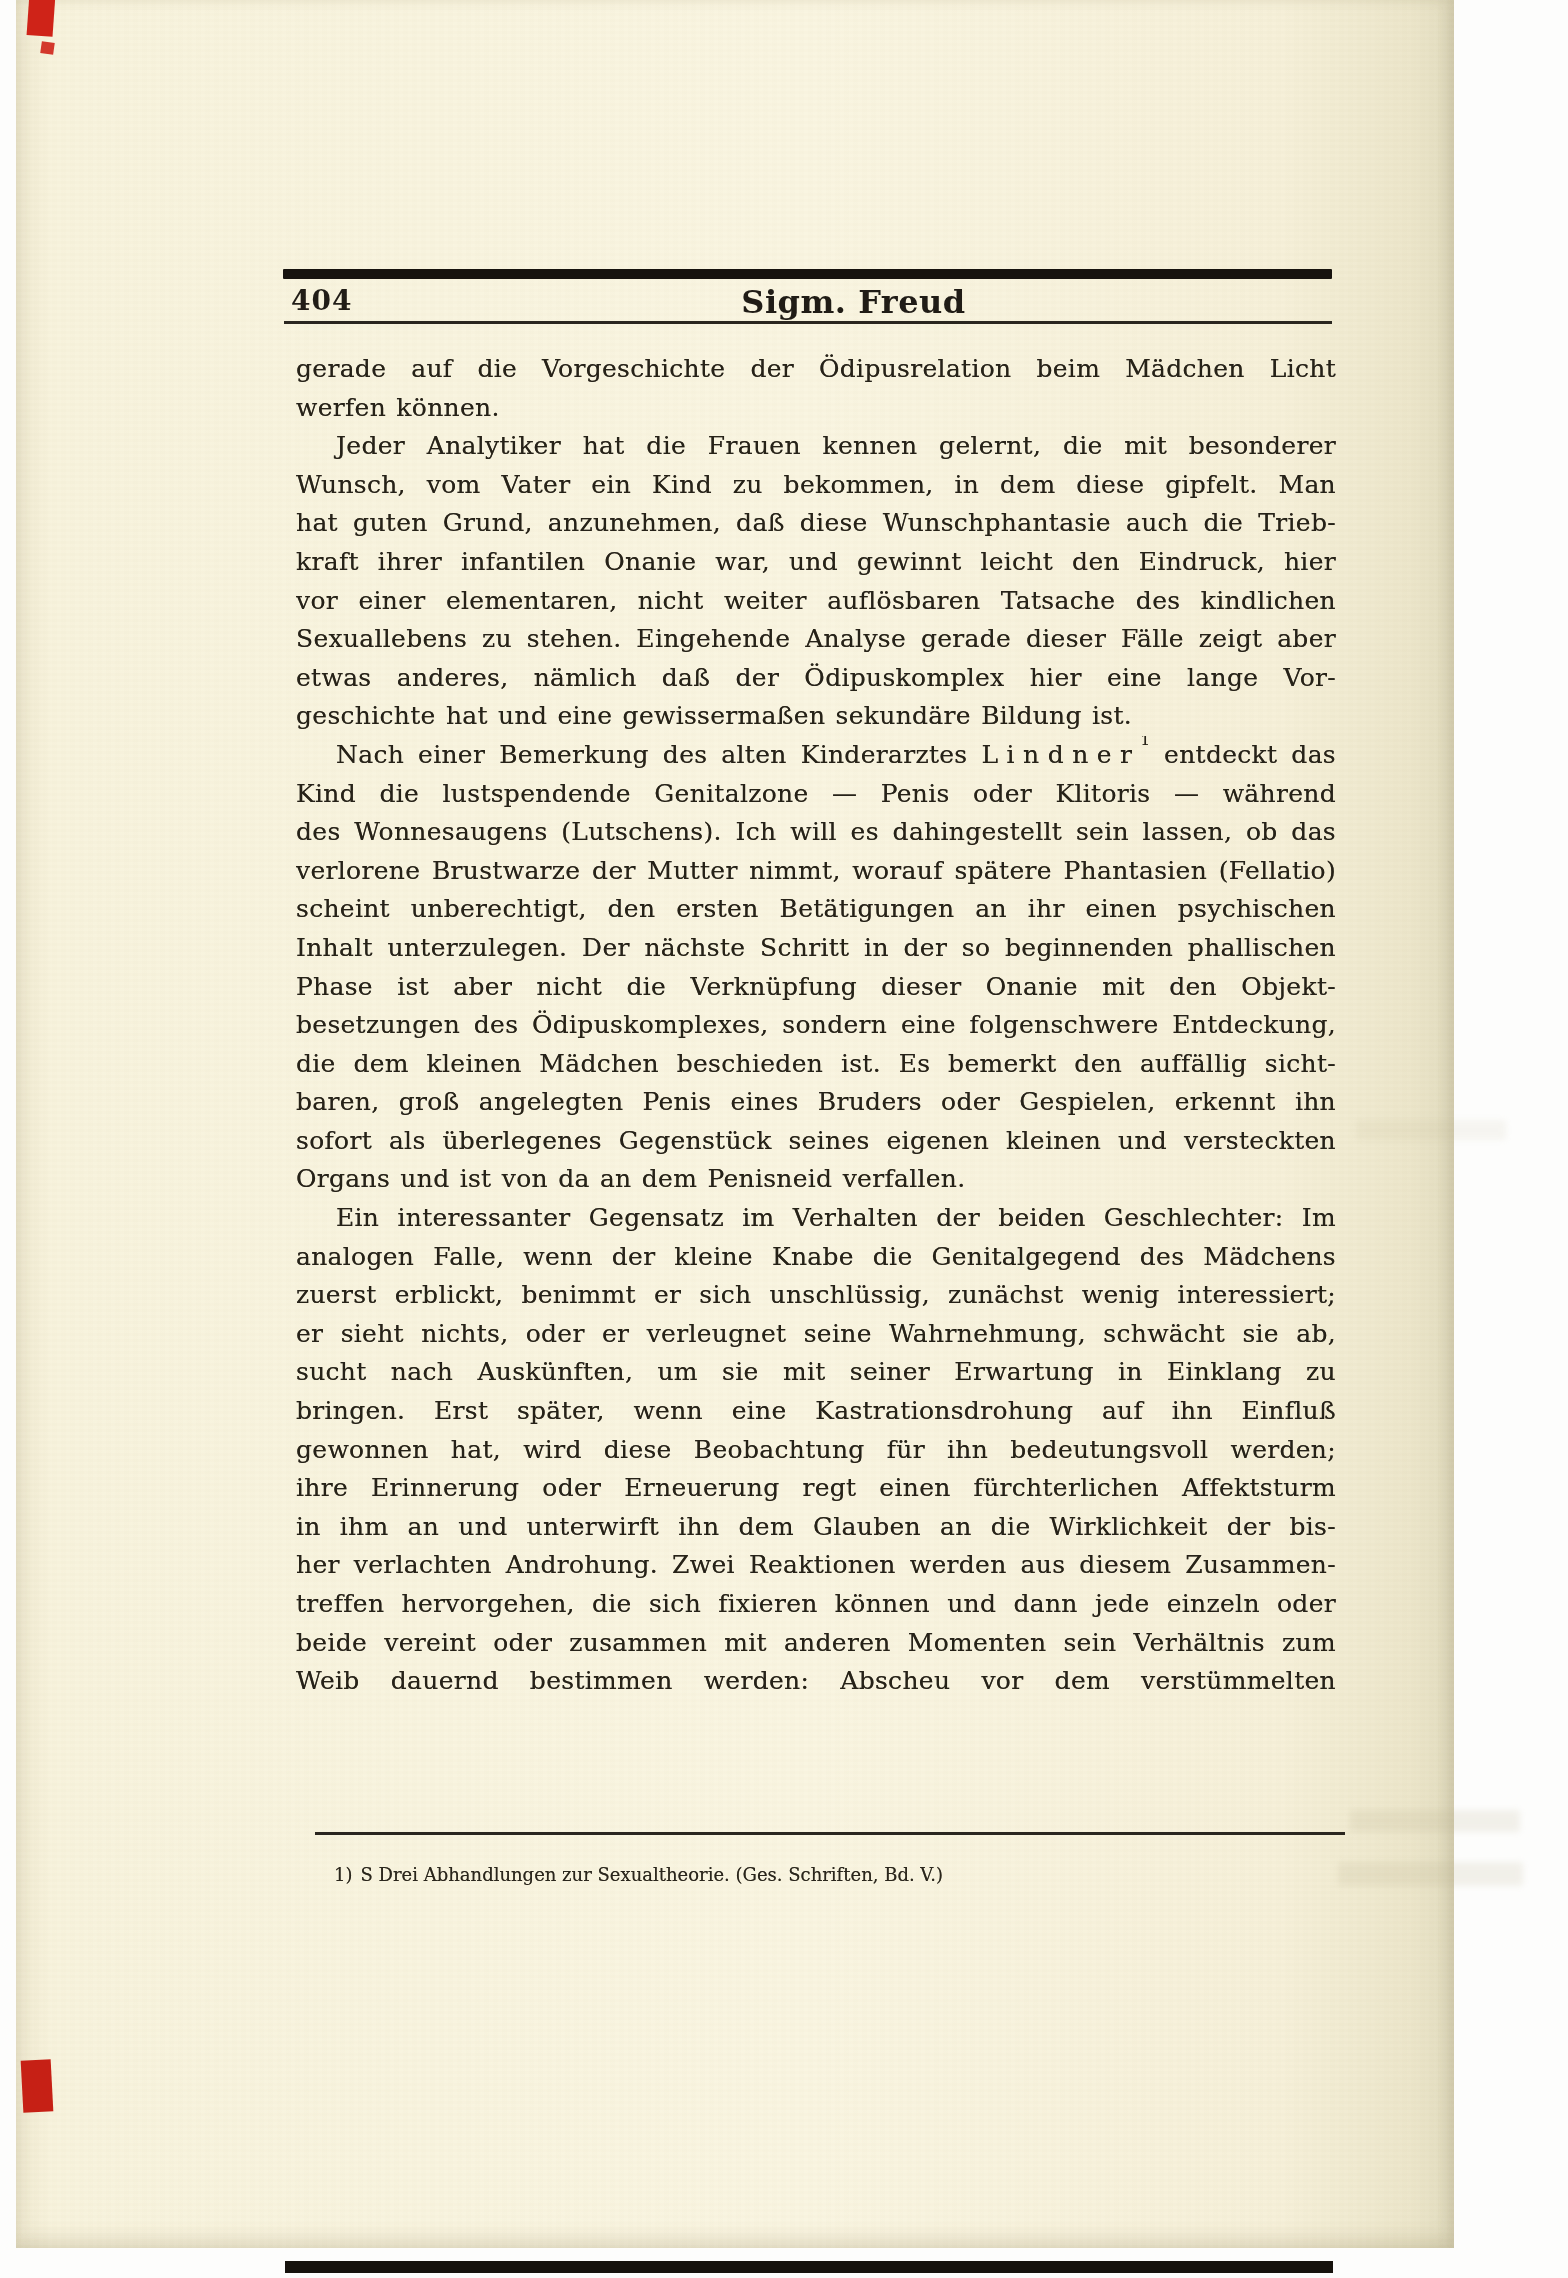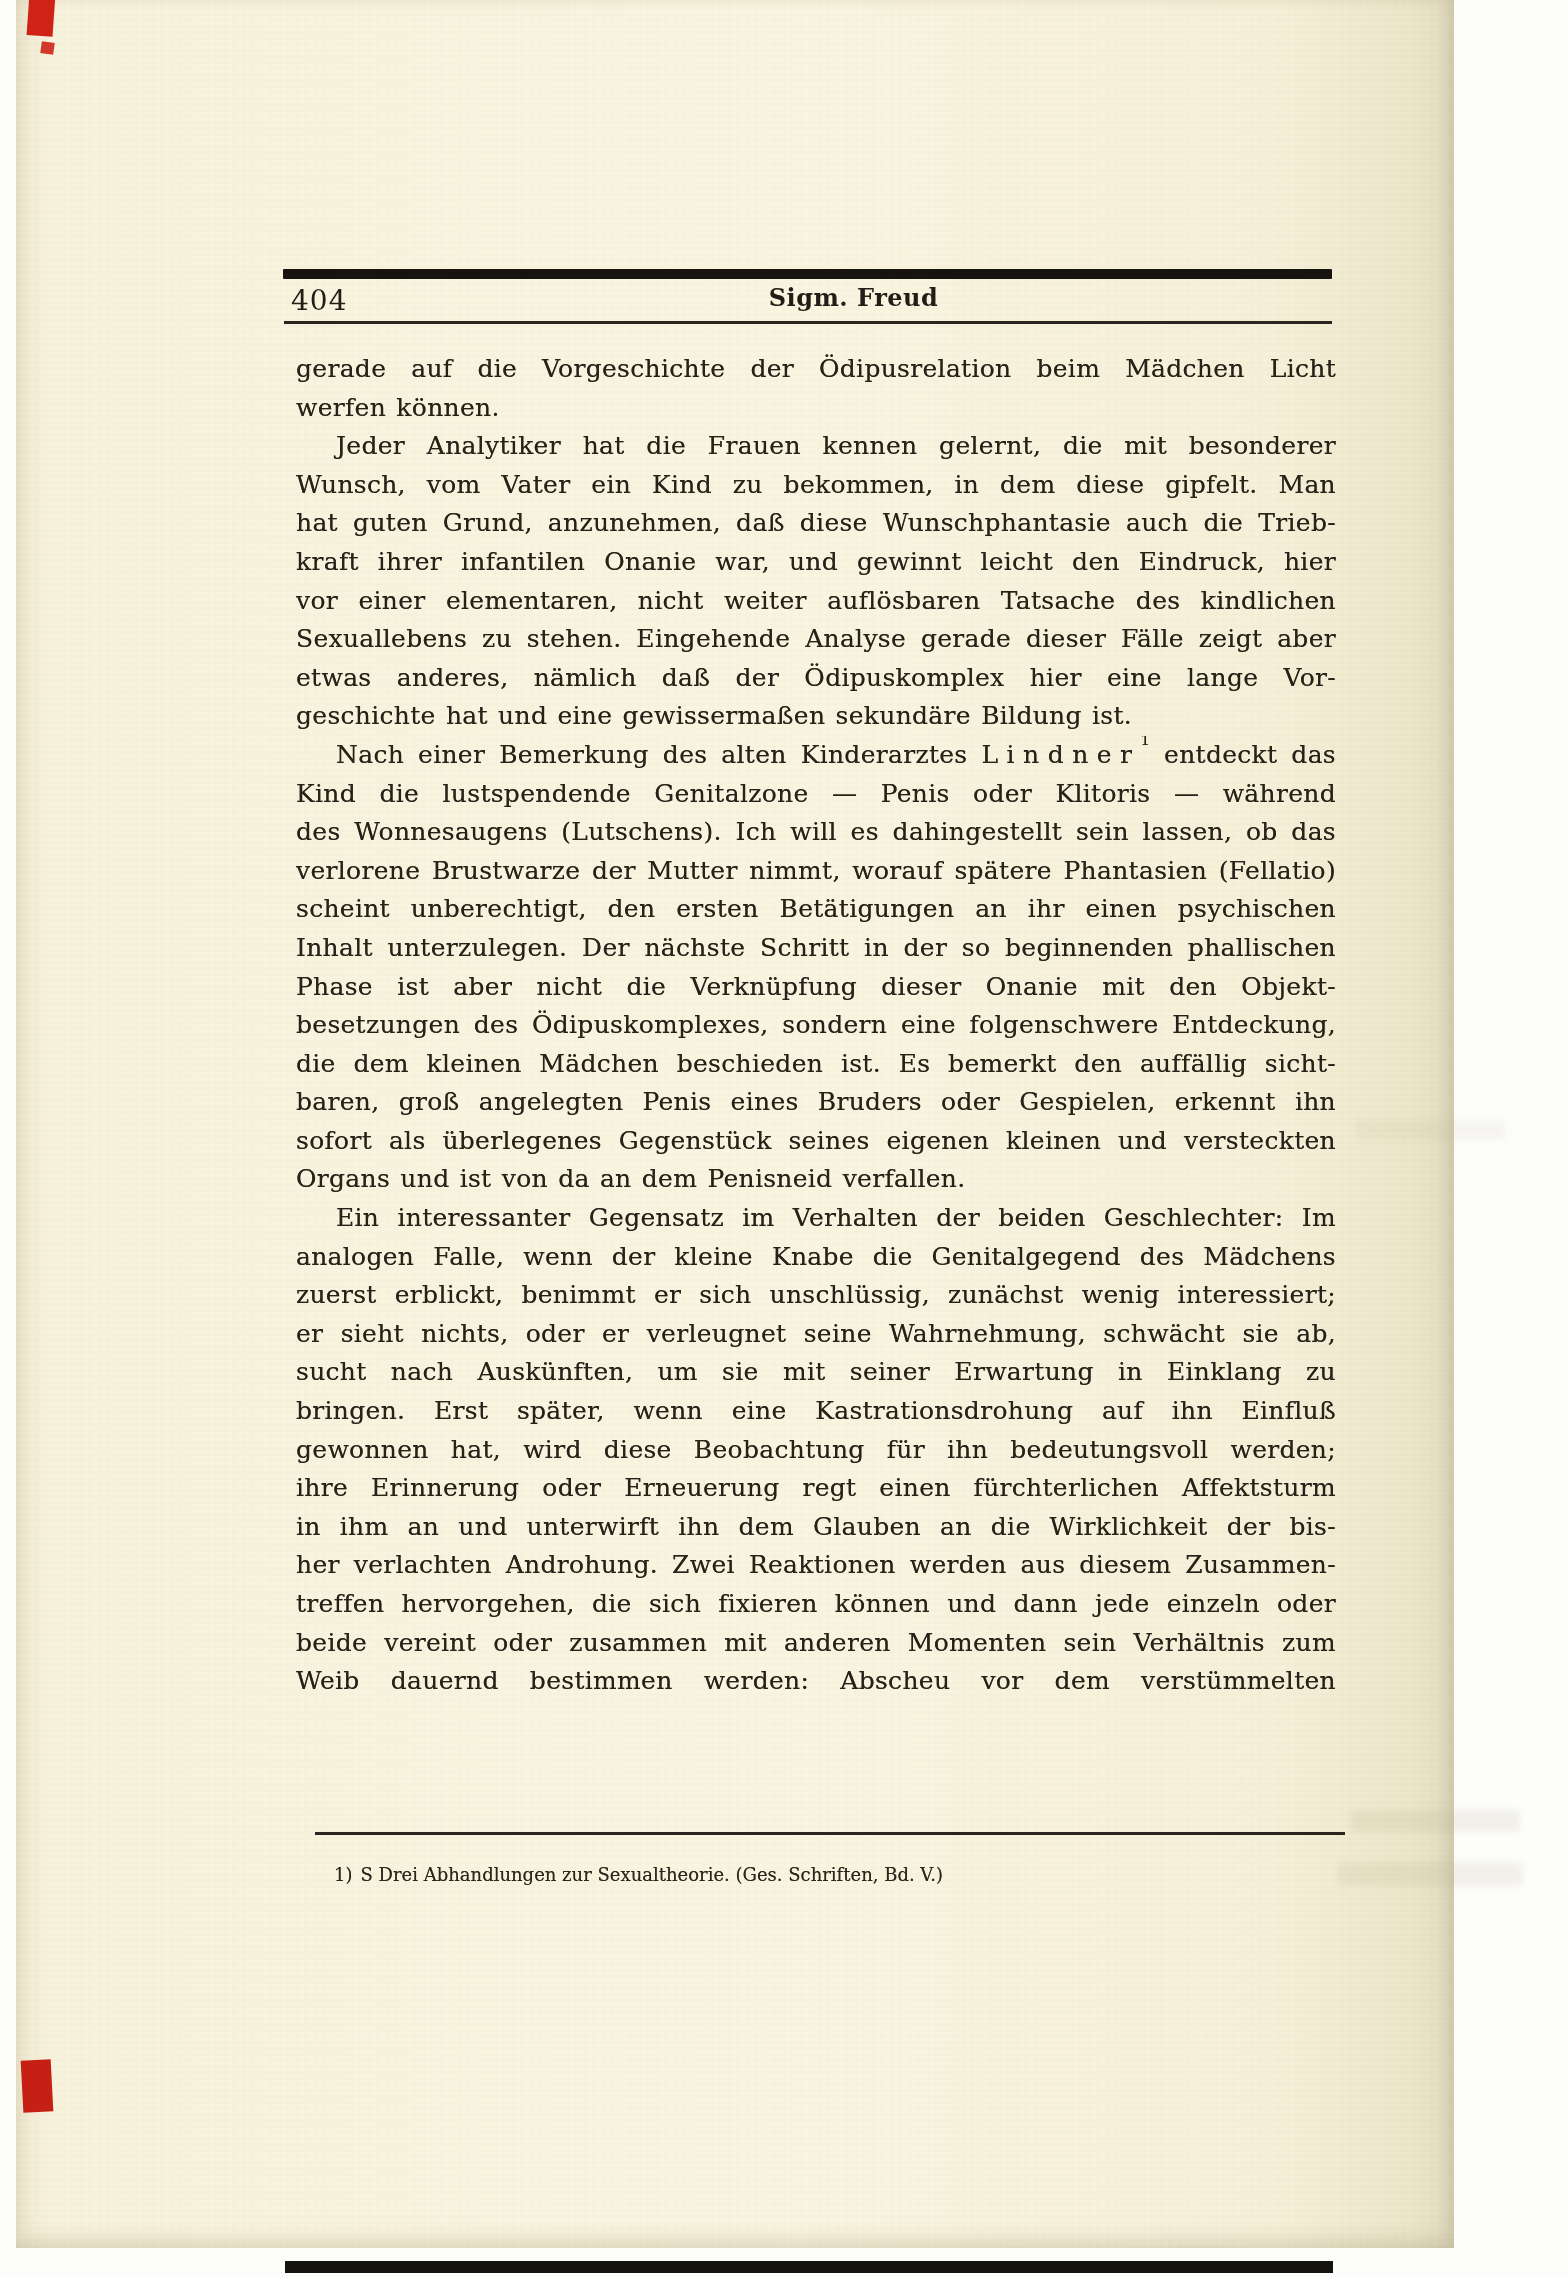--- a/index.html
+++ b/index.html
@@ -6,23 +6,23 @@
   .canvas{position:relative;width:1568px;height:2278px;overflow:hidden;
           font-family:"DejaVu Serif","Liberation Serif",serif;background:#fdfdfc;}
   .paper{position:absolute;left:16px;top:0;width:1438px;height:2248px;
          background:linear-gradient(90deg,#eee8cf 0%,#f7f2dc 2.5%,#f9f4e0 55%,#f5efd8 88%,#ebe5c9 97%,#e0dabd 100%);
          box-shadow:inset 0 -10px 18px rgba(110,100,60,.14), inset -6px 0 14px rgba(110,100,60,.10);}
   .grain{position:absolute;left:16px;top:0;width:1438px;height:2248px;opacity:.35;pointer-events:none;
          background:repeating-linear-gradient(0deg,rgba(190,180,140,.06) 0 3px,rgba(255,255,250,.05) 3px 6px),
                     repeating-linear-gradient(90deg,rgba(190,180,140,.05) 0 5px,rgba(255,255,250,.04) 5px 9px);}
   .rule-thick{position:absolute;left:283px;top:269px;width:1049px;height:10px;background:#17130e;border-radius:1px;}
   .rule-thin{position:absolute;left:284px;top:321px;width:1048px;height:3px;background:#2a261f;}
-  .page-num{position:absolute;left:291px;top:284px;font-size:28px;font-weight:400;color:#211d17;letter-spacing:1px;text-align:right;}
+  .page-num{position:absolute;left:291px;top:284px;font-size:28px;font-weight:700;color:#211d17;letter-spacing:1px;text-align:right;}
   .run-title{position:absolute;left:283px;top:283px;width:1049px;text-align:center;padding-left:46px;
-             font-size:24px;font-weight:700;color:#201c16;letter-spacing:0.5px;}
+             font-size:32px;font-weight:700;color:#201c16;letter-spacing:0.5px;}
   .body-text{position:absolute;left:296px;top:350px;width:1040px;color:#262218;
              font-size:25px;line-height:38.6px;letter-spacing:0.3px;word-spacing:2px;
              text-shadow:0 0 0.6px rgba(40,33,24,.65);}
   .line{text-align:justify;text-align-last:justify;height:38.6px;overflow:hidden;}
   .line.end{text-align-last:left;}
   .line.indent{text-indent:40px;}
   .spaced-name{letter-spacing:0.34em;}
   sup.fn-ref{font-size:15px;line-height:0;position:relative;top:-9px;letter-spacing:0;}
   .fn-rule{position:absolute;left:315px;top:1832px;width:1030px;height:3px;background:#2a261f;}
   .footnote{position:absolute;left:296px;top:1858px;width:1040px;color:#2a261c;

